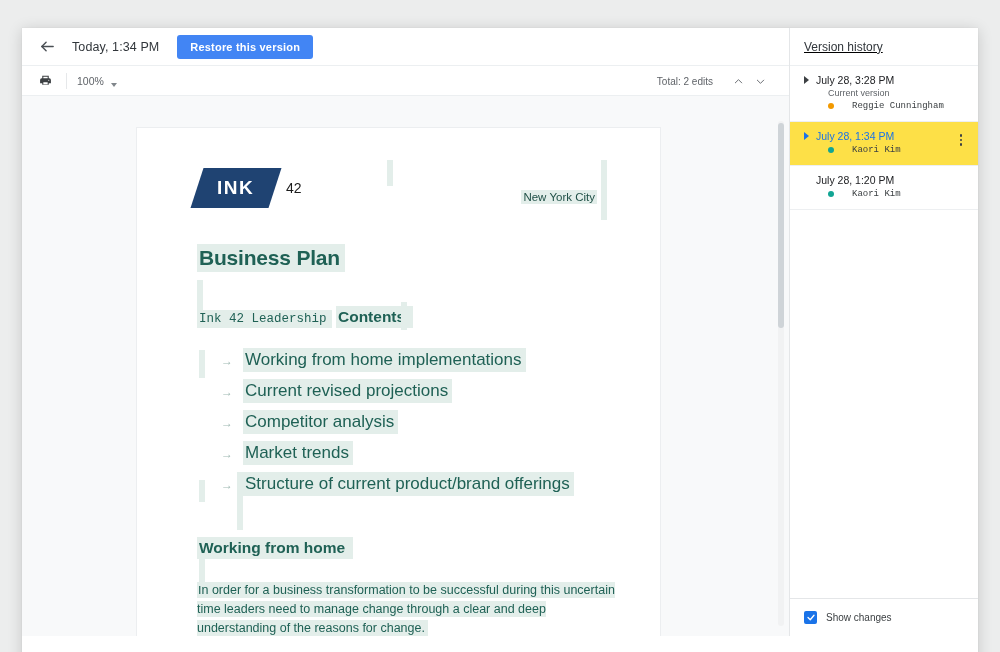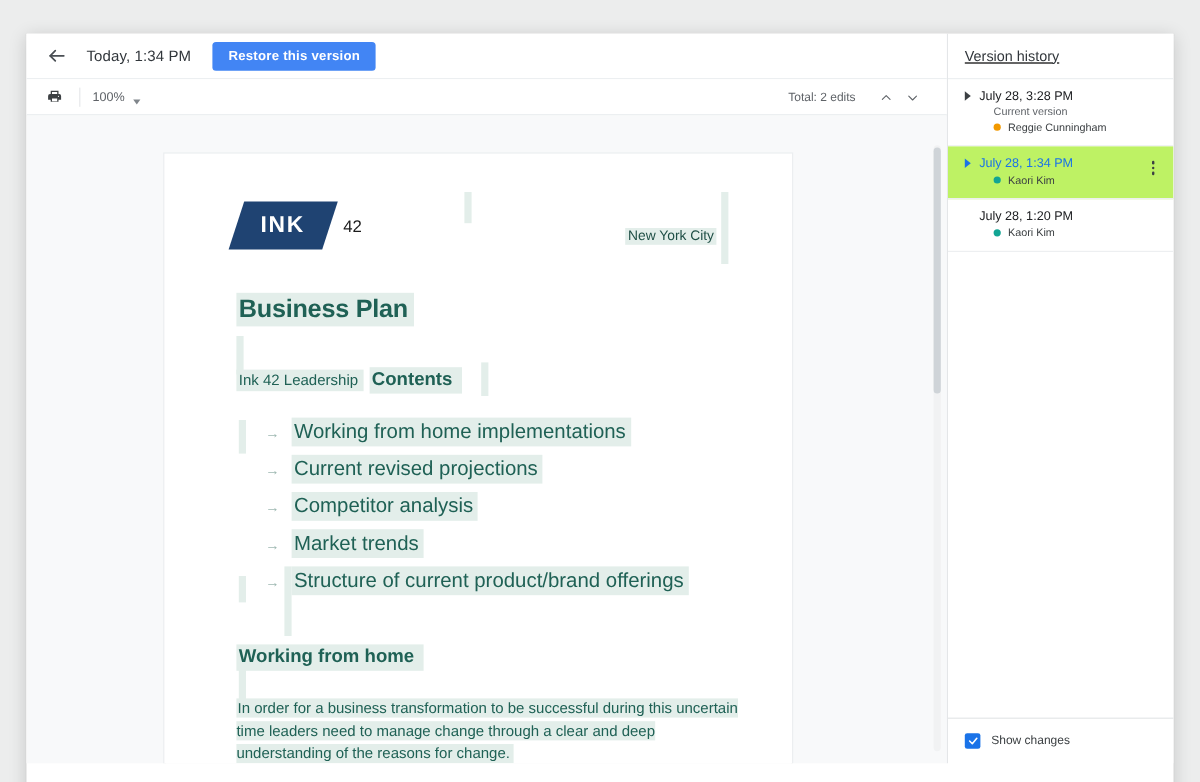--- a/index.html
+++ b/index.html
@@ -190,20 +190,21 @@
     margin-top: 32px;
     display: inline-block;
     padding: 2px 5px 2px 2px;
   }
   .doc-sub {
     font-size: 12.5px;
     color: #1f6155;
     margin-top: 12px;
     display: inline-block;
     padding: 2px 5px 2px 2px;
+    font-family: Liberation Mono, monospace;
   }
   h2.sec-title {
     font-size: 15.5px;
     font-weight: bold;
     color: #1f6155;
     margin-top: 34px;
     display: inline-block;
     padding: 2px 8px 2px 2px;
   }
   ul.contents {
@@ -299,42 +300,43 @@
     letter-spacing: 0.7px;
     padding: 11px 14px 7px 14px;
   }
   .ver-list { flex: 1; overflow: hidden; }
   .ver-item {
     position: relative;
     padding: 8px 12px 10px 14px;
     border-bottom: 1px solid #edeff1;
     cursor: pointer;
   }
-  .ver-item.selected { background: #bef264; }
+  .ver-item.selected { background: #fde047; }
   .ver-row1 { display: flex; align-items: center; gap: 7px; }
   .tri {
     width: 0; height: 0;
     border-top: 4px solid transparent;
     border-bottom: 4px solid transparent;
     border-left: 5px solid #3c4043;
     flex: none;
     cursor: pointer;
   }
   .ver-item.selected .tri { border-left-color: #1a73e8; }
   .tri.hidden { visibility: hidden; }
   .ver-date { font-size: 10.5px; color: #202124; }
   .ver-item.selected .ver-date { color: #1a73e8; }
   .ver-note {
     font-size: 9px;
     color: #5f6368;
     margin: 2px 0 0 24px;
   }
   .ver-author {
-    display: flex; align-items: center; gap: 6px;
+    display: flex; align-items: center; gap: 18px;
     margin: 3px 0 0 24px;
+    font-family: Liberation Mono, monospace;
   }
   .dot { width: 6px; height: 6px; border-radius: 50%; flex: none; }
   .author-name { font-size: 9px; color: #3c4043; }
   .kebab {
     position: absolute;
     right: 10px; top: 10px;
     width: 14px; height: 16px;
     display: flex; flex-direction: column;
     align-items: center; justify-content: center;
     gap: 2px;

